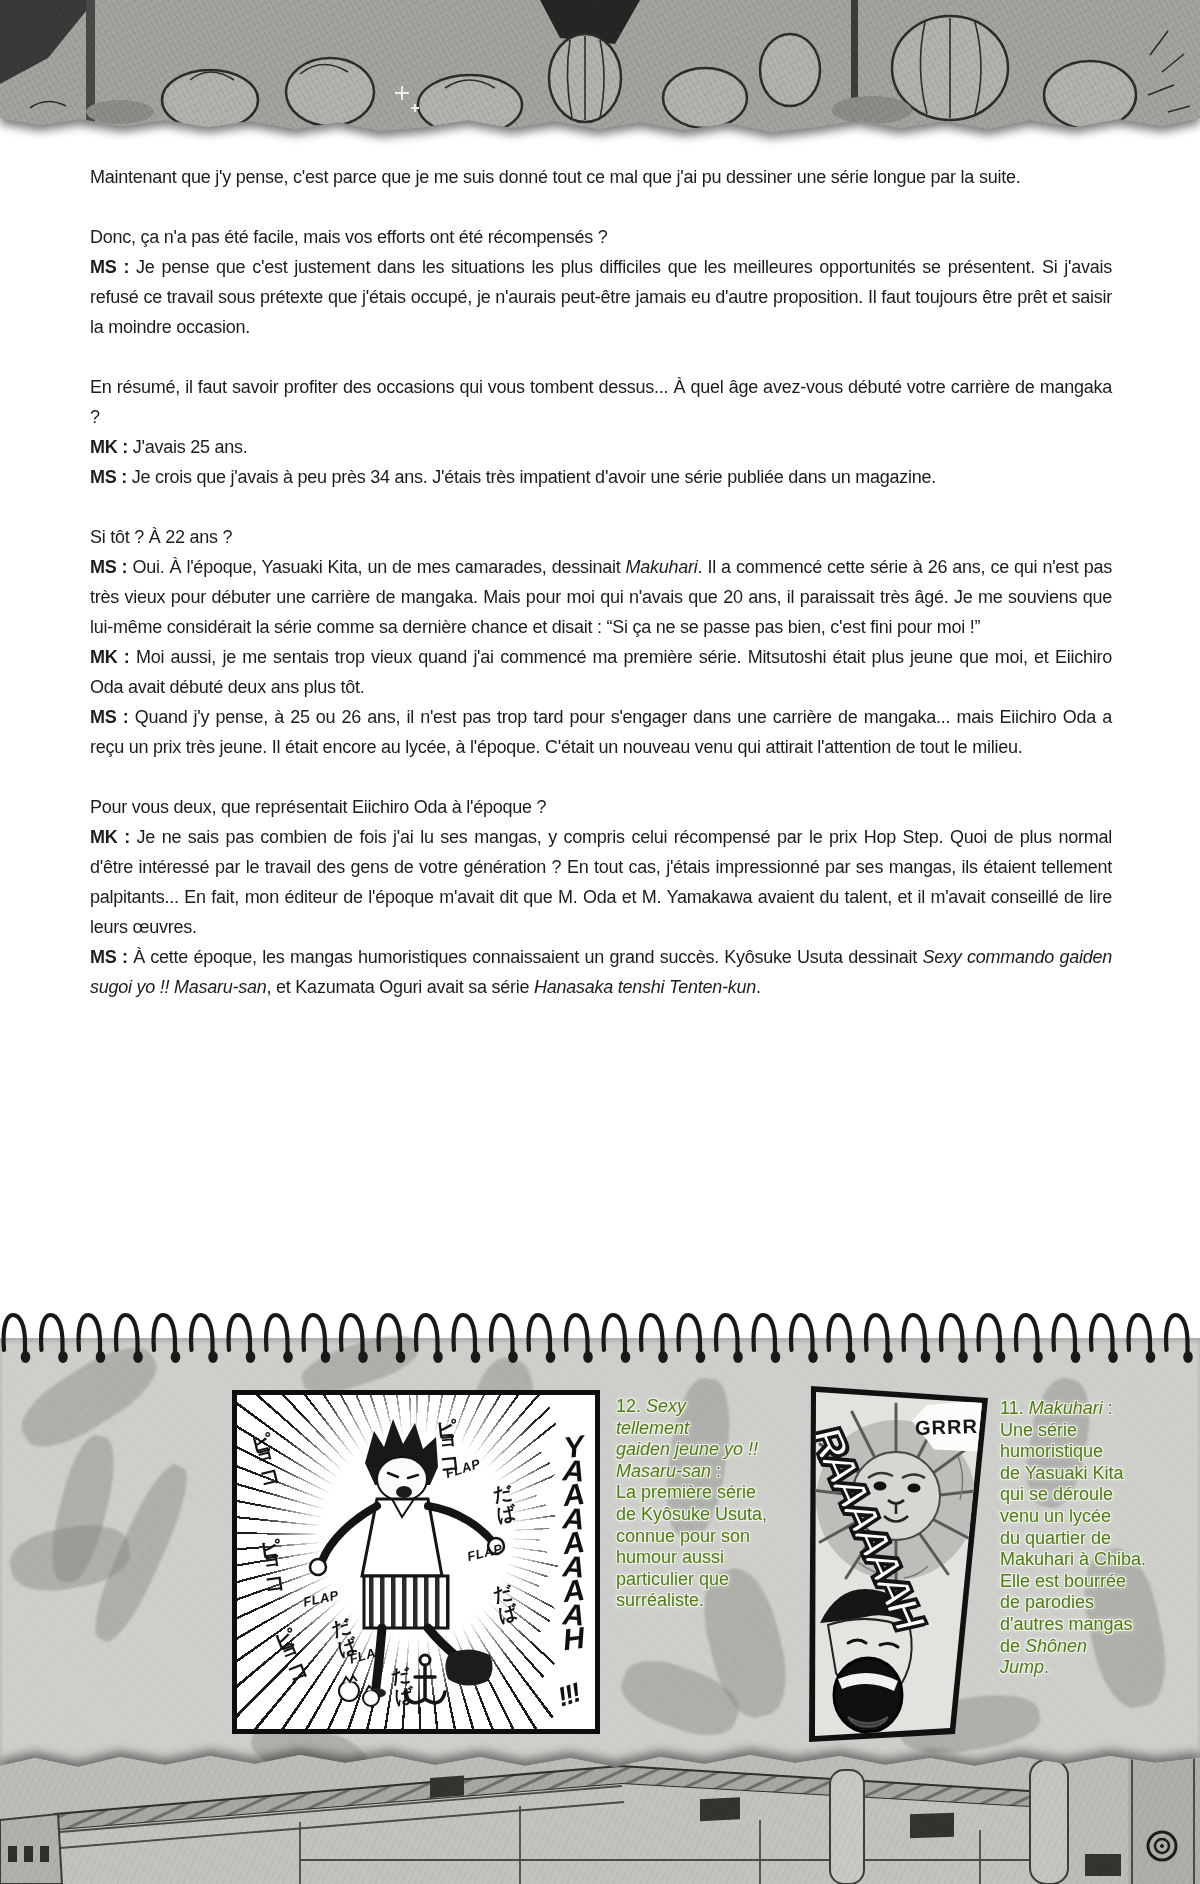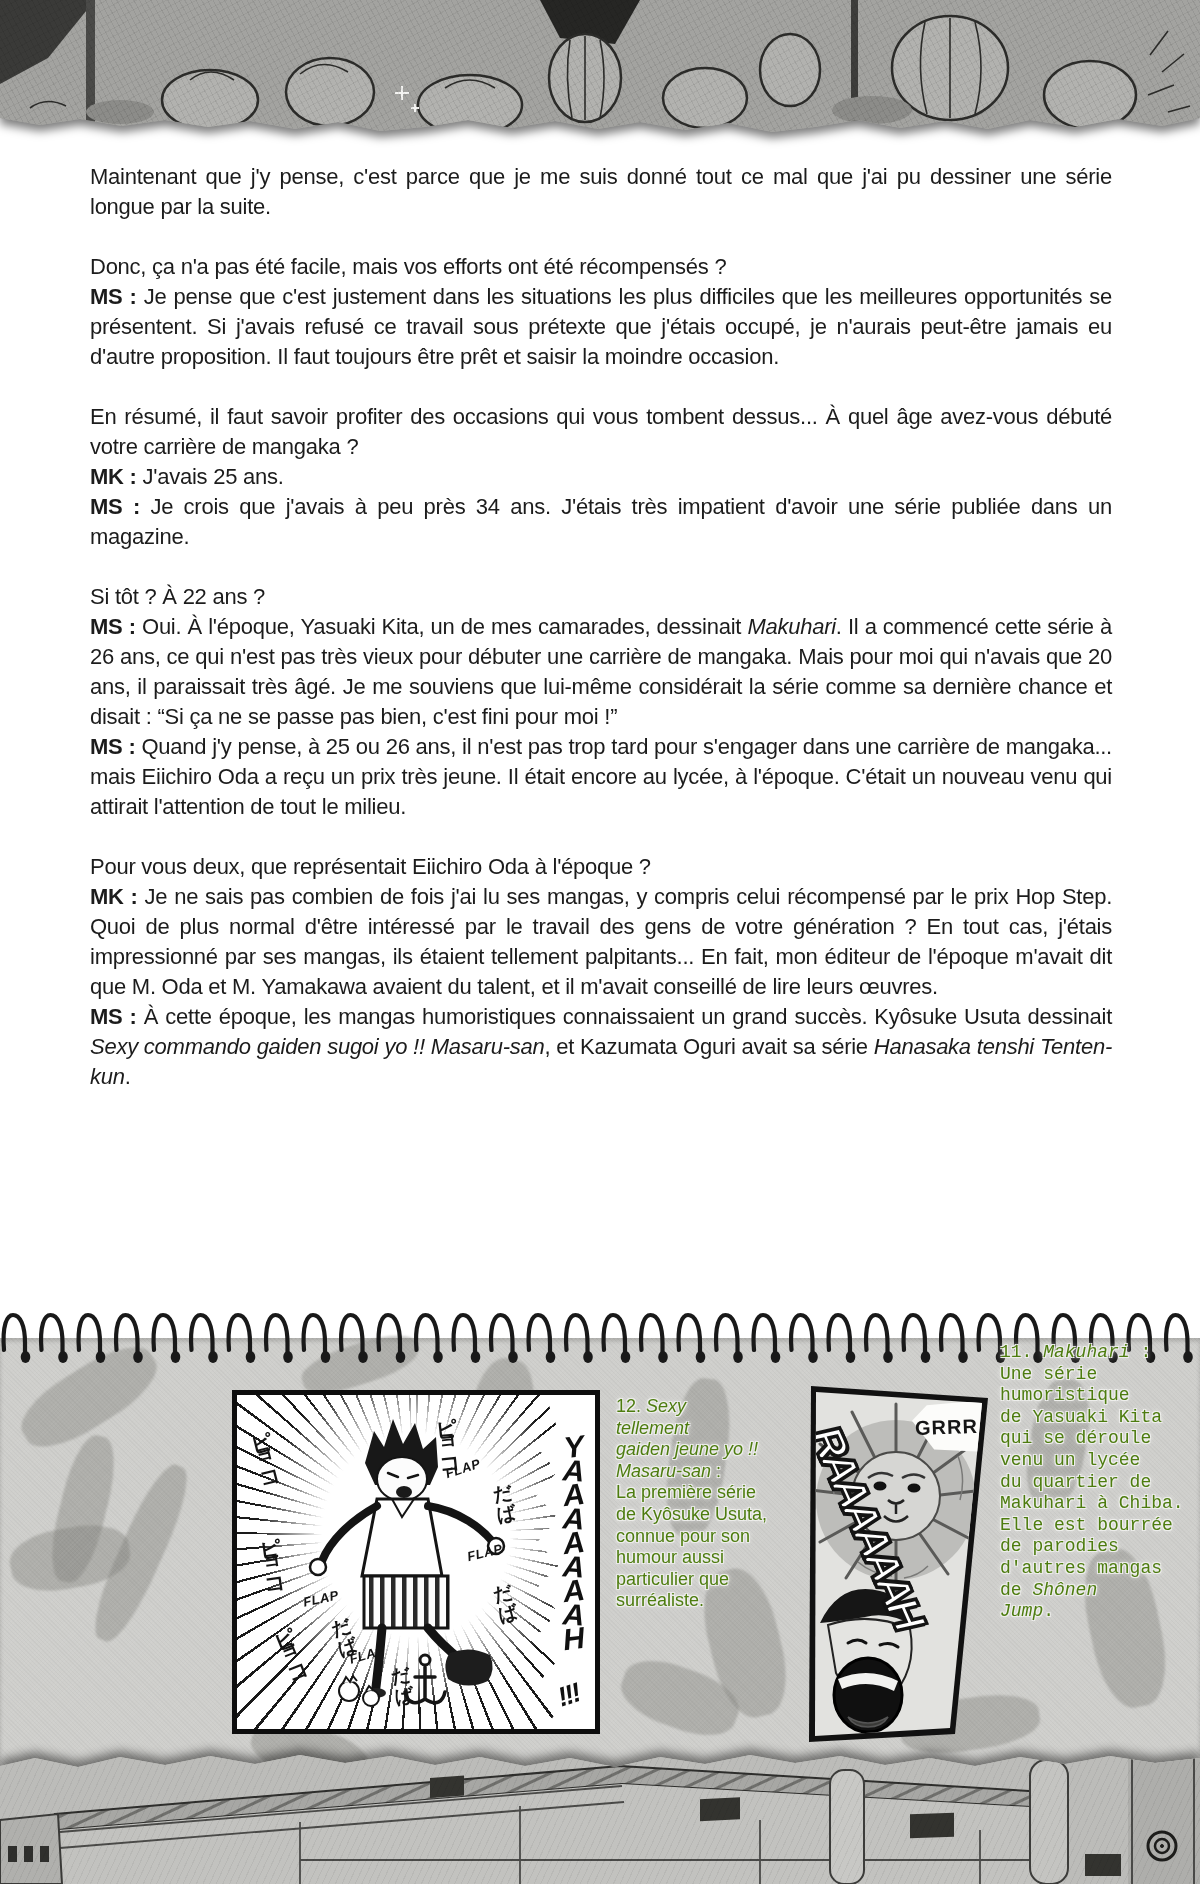--- a/index.html
+++ b/index.html
@@ -14,21 +14,21 @@
     clip-path:polygon(0 0,1200px 0,1200px 118px,1162px 126px,1118px 119px,1075px 127px,1030px 120px,988px 129px,945px 121px,900px 128px,858px 120px,815px 127px,772px 132px,728px 123px,685px 130px,640px 122px,598px 129px,555px 121px,512px 128px,468px 120px,425px 127px,380px 131px,338px 122px,295px 129px,250px 121px,208px 127px,165px 120px,122px 126px,80px 119px,40px 125px,0 118px);}
   .top-strip::after{content:"";position:absolute;inset:0;
     background:repeating-linear-gradient(62deg,rgba(0,0,0,.07) 0 1px,transparent 1px 5px),
                repeating-linear-gradient(-28deg,rgba(0,0,0,.05) 0 1px,transparent 1px 7px);}
   .bottom-strip{position:relative;width:1200px;height:134px;background:#b9b9b6;overflow:hidden;
     clip-path:polygon(0 16px,35px 8px,78px 17px,120px 7px,165px 15px,210px 6px,255px 14px,300px 5px,345px 13px,390px 6px,435px 15px,480px 7px,525px 16px,570px 8px,615px 17px,660px 7px,705px 14px,750px 5px,795px 13px,840px 6px,885px 15px,930px 8px,975px 16px,1020px 7px,1065px 14px,1110px 6px,1155px 13px,1200px 8px,1200px 134px,0 134px);}
   .bottom-strip::after{content:"";position:absolute;inset:0;
     background:repeating-linear-gradient(115deg,rgba(0,0,0,.05) 0 1px,transparent 1px 6px);}
 
   
-  .interview{position:absolute;left:90px;top:162px;width:1022px;font-size:22px;line-height:30px;
+  .interview{position:absolute;left:90px;top:162px;width:1022px;font-size:18px;line-height:30px;
              letter-spacing:-0.25px;text-align:justify;}
   .interview p{margin:0;}
   .interview p.gap{margin-top:30px;}
   .interview .b{font-weight:700;}
   .interview .i{font-style:italic;}
 
   
   .paper{position:absolute;left:0;top:1338px;width:1200px;height:546px;background:#cfcfcc;
          box-shadow:inset 0 3px 4px rgba(0,0,0,.18);}
   .paper::after{content:"";position:absolute;inset:0;
@@ -67,21 +67,21 @@
         font-weight:700;font-style:italic;font-size:44px;letter-spacing:-5px;color:#fff;
         -webkit-text-stroke:2.5px #141414;
         text-shadow:2px 2px 0 #141414,-2px -2px 0 #141414,2px -2px 0 #141414,-2px 2px 0 #141414;}
 
   
   .note{position:absolute;width:182px;font-size:18px;line-height:21.6px;color:#4d7c0f;
     text-shadow:-1px -1px 0 #eeeeec,1px -1px 0 #eeeeec,-1px 1px 0 #eeeeec,1px 1px 0 #eeeeec,0 0 4px #eeeeec,0 0 7px rgba(238,238,236,.95);}
   .note .line{white-space:nowrap;}
   .note .i{font-style:italic;}
   .note-12{left:616px;top:1396px;}
-  .note-11{left:1000px;top:1342px;font-family:Liberation Mono, monospace;}
+  .note-11{left:1000px;top:1398px;}
 </style>
 </head>
 <body>
 
 <div class="page">
 
   <div class="strip-wrap top-wrap">
     <div class="top-strip">
       <svg width="1200" height="133" viewBox="0 0 1200 133">
         <rect width="1200" height="133" fill="#a3a3a0"></rect>
@@ -118,20 +118,21 @@
 
   <div class="interview">
       <p class="ans"><span>Maintenant que j'y pense, c'est parce que je me suis donné tout ce mal que j'ai pu dessiner une série longue par la suite.</span></p>
       <p class="q gap"><span>Donc, ça n'a pas été facile, mais vos efforts ont été récompensés ?</span></p>
       <p class="ans"><span class="b">MS : </span><span>Je pense que c'est justement dans les situations les plus difficiles que les meilleures opportunités se présentent. Si j'avais refusé ce travail sous prétexte que j'étais occupé, je n'aurais peut-être jamais eu d'autre proposition. Il faut toujours être prêt et saisir la moindre occasion.</span></p>
       <p class="q gap"><span>En résumé, il faut savoir profiter des occasions qui vous tombent dessus... À quel âge avez-vous débuté votre carrière de mangaka ?</span></p>
       <p class="ans"><span class="b">MK : </span><span>J'avais 25 ans.</span></p>
       <p class="ans"><span class="b">MS : </span><span>Je crois que j'avais à peu près 34 ans. J'étais très impatient d'avoir une série publiée dans un magazine.</span></p>
       <p class="q gap"><span>Si tôt ? À 22 ans ?</span></p>
       <p class="ans"><span class="b">MS : </span><span>Oui. À l'époque, Yasuaki Kita, un de mes camarades, dessinait </span><span class="i">Makuhari</span><span>. Il a commencé cette série à 26 ans, ce qui n'est pas très vieux pour débuter une carrière de mangaka. Mais pour moi qui n'avais que 20 ans, il paraissait très âgé. Je me souviens que lui-même considérait la série comme sa dernière chance et disait : “Si ça ne se passe pas bien, c'est fini pour moi !”</span></p>
+      <p class="ans"><span class="b">MK : </span><span>Moi aussi, je me sentais trop vieux quand j'ai commencé ma première série. Mitsutoshi était plus jeune que moi, et Eiichiro Oda avait débuté deux ans plus tôt.</span></p>
       <p class="ans"><span class="b">MS : </span><span>Quand j'y pense, à 25 ou 26 ans, il n'est pas trop tard pour s'engager dans une carrière de mangaka... mais Eiichiro Oda a reçu un prix très jeune. Il était encore au lycée, à l'époque. C'était un nouveau venu qui attirait l'attention de tout le milieu.</span></p>
       <p class="q gap"><span>Pour vous deux, que représentait Eiichiro Oda à l'époque ?</span></p>
       <p class="ans"><span class="b">MK : </span><span>Je ne sais pas combien de fois j'ai lu ses mangas, y compris celui récompensé par le prix Hop Step. Quoi de plus normal d'être intéressé par le travail des gens de votre génération ? En tout cas, j'étais impressionné par ses mangas, ils étaient tellement palpitants... En fait, mon éditeur de l'époque m'avait dit que M. Oda et M. Yamakawa avaient du talent, et il m'avait conseillé de lire leurs œuvres.</span></p>
       <p class="ans"><span class="b">MS : </span><span>À cette époque, les mangas humoristiques connaissaient un grand succès. Kyôsuke Usuta dessinait </span><span class="i">Sexy commando gaiden sugoi yo !! Masaru-san</span><span>, et Kazumata Oguri avait sa série </span><span class="i">Hanasaka tenshi Tenten-kun</span><span>.</span></p>
     </div>
 
   <div class="paper">
     <div class="blotch" style="left:14px;top:30px;width:150px;height:58px;transform:rotate(-32deg);"></div>
     <div class="blotch" style="left:60px;top:96px;width:46px;height:150px;transform:rotate(14deg);"></div>
     <div class="blotch" style="left:120px;top:120px;width:42px;height:190px;transform:rotate(24deg);"></div>

